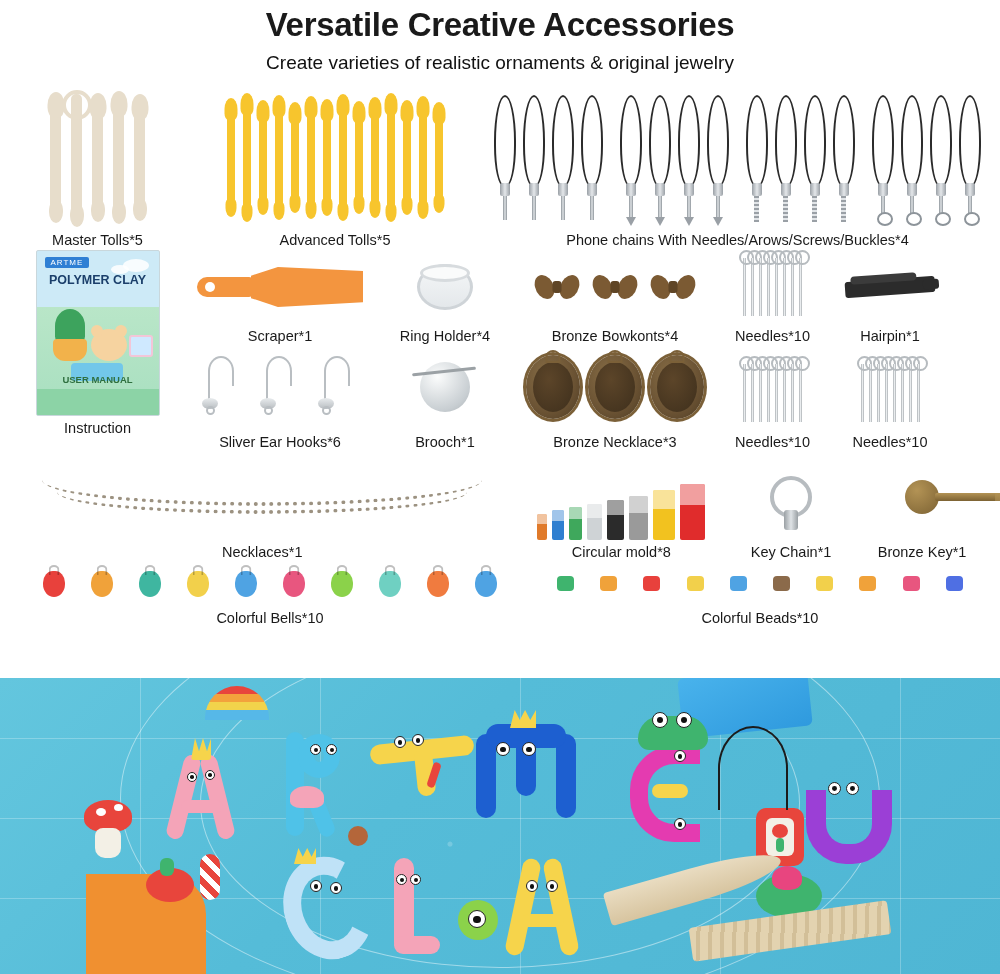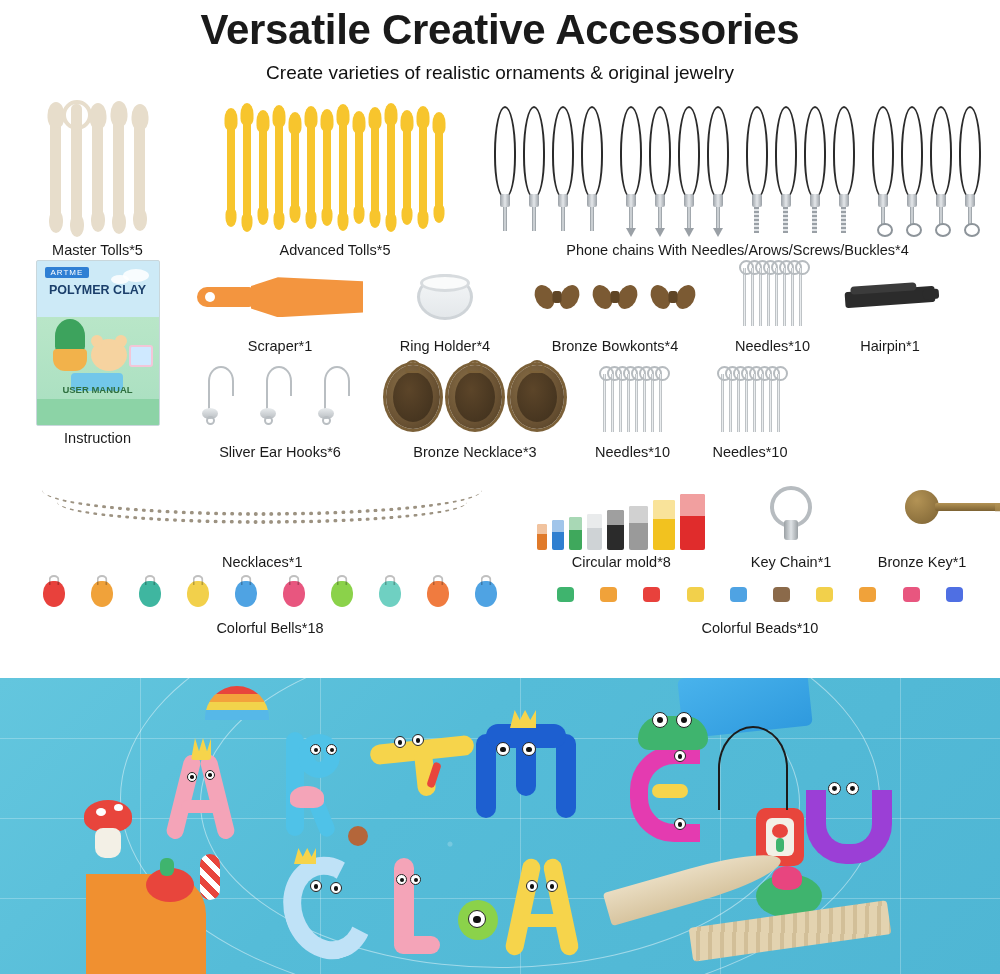--- a/index.html
+++ b/index.html
@@ -10,21 +10,21 @@
     background:#ffffff;
     color:#1a1a1a;
     overflow:hidden;
     position:relative;
   }
   .page { width:1000px; height:974px; position:relative; }
 
   
   .title {
     text-align:center;
-    font-size:42px;
+    font-size:33px;
     font-weight:bold;
     letter-spacing:-0.3px;
     margin:6px 0 0 0;
     line-height:1.15;
   }
   .subtitle {
     text-align:center;
     font-size:19px;
     font-weight:400;
     color:#111;
@@ -550,20 +550,28 @@
             <div class="hook">
                 <span class="curve"></span>
                 <span class="stem"></span>
                 <span class="bead"></span>
                 <span class="loop2"></span>
               </div>
           </div>
           <div class="cap">Sliver Ear Hooks*6</div>
         </div>
 
+        <div class="brooch-wrap">
+          <div class="brooch">
+              <div class="disc">
+                <span class="pin"></span>
+              </div>
+            </div>
+          <div class="cap">Brooch*1</div>
+        </div>
 
         <div class="pend-wrap">
           <div class="pends">
             <div class="pend"></div>
             <div class="pend"></div>
             <div class="pend"></div>
           </div>
           <div class="cap">Bronze Necklace*3</div>
         </div>
 
@@ -666,21 +674,21 @@
         <div class="bell" style="background:#f0a23a"></div>
         <div class="bell" style="background:#3fb6a0"></div>
         <div class="bell" style="background:#f2d04b"></div>
         <div class="bell" style="background:#4fa3e3"></div>
         <div class="bell" style="background:#e8567f"></div>
         <div class="bell" style="background:#8bd24a"></div>
         <div class="bell" style="background:#6fd0c2"></div>
         <div class="bell" style="background:#f07b3f"></div>
         <div class="bell" style="background:#4fa3e3"></div>
       </div>
-      <div class="cap">Colorful Bells*18</div>
+      <div class="cap">Colorful Bells*10</div>
     </div>
 
     <div class="beads-wrap">
       <div class="beads">
         <div class="bead2" style="background:#3fb46e"></div>
         <div class="bead2" style="background:#f0a23a"></div>
         <div class="bead2" style="background:#e8413c"></div>
         <div class="bead2" style="background:#f2d04b"></div>
         <div class="bead2" style="background:#4fa3e3"></div>
         <div class="bead2" style="background:#8b6a4a"></div>

